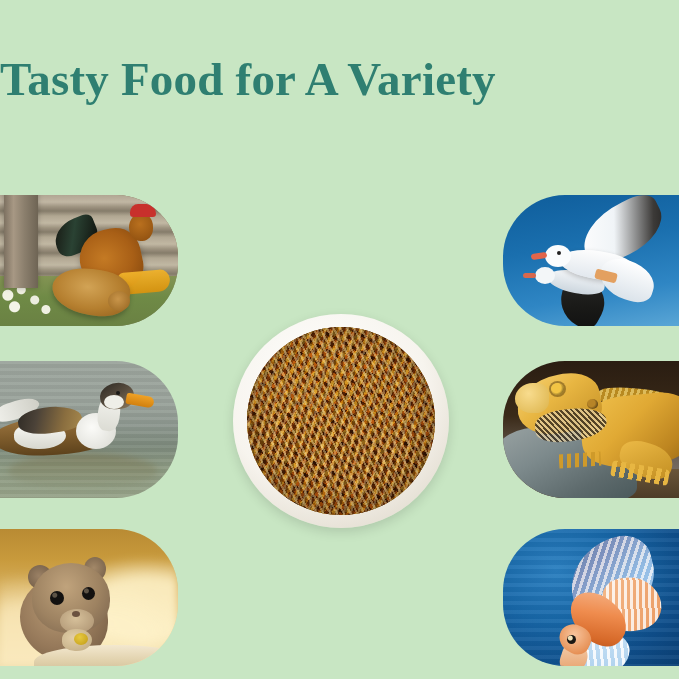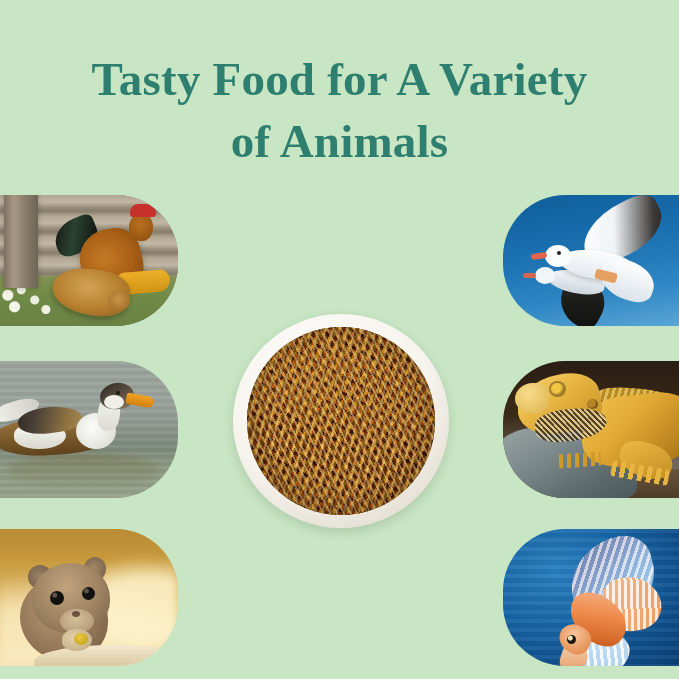--- a/index.html
+++ b/index.html
@@ -24,21 +24,21 @@
     background: #c8e6c3;
     overflow: hidden;
   }
 
   
   #title-block {
     position: absolute;
     left: 0;
     top: 48px;
     width: 679px;
-    text-align: center;
+    text-align: left;
     line-height: 1.32;
     letter-spacing: 0.2px;
   }
   .title-line {
     display: block;
     font-family: "Liberation Serif", "DejaVu Serif", serif;
     font-weight: 700;
     font-size: 47px;
     color: #2f7f71;
     white-space: nowrap;
@@ -594,21 +594,20 @@
     background: radial-gradient(circle at 50% 48%, rgba(0,0,0,0) 52%, rgba(40,24,6,.45) 100%);
   }
 </style>
 </head>
 <body>
 
 <div id="poster">
 
   <div id="title-block">
     <span class="title-line">Tasty Food for A Variety</span>
-    <span class="title-line">of Animals</span>
   </div>
 
   <div class="tile tile-left row1">
     <div class="photo ph-chickens">
       <div class="chk-tail"></div>
       <div class="chk-rooster"></div>
       <div class="chk-rooster-head"></div>
       <div class="chk-comb"></div>
       <div class="chk-feeder"></div>
       <div class="chk-hen"></div>

